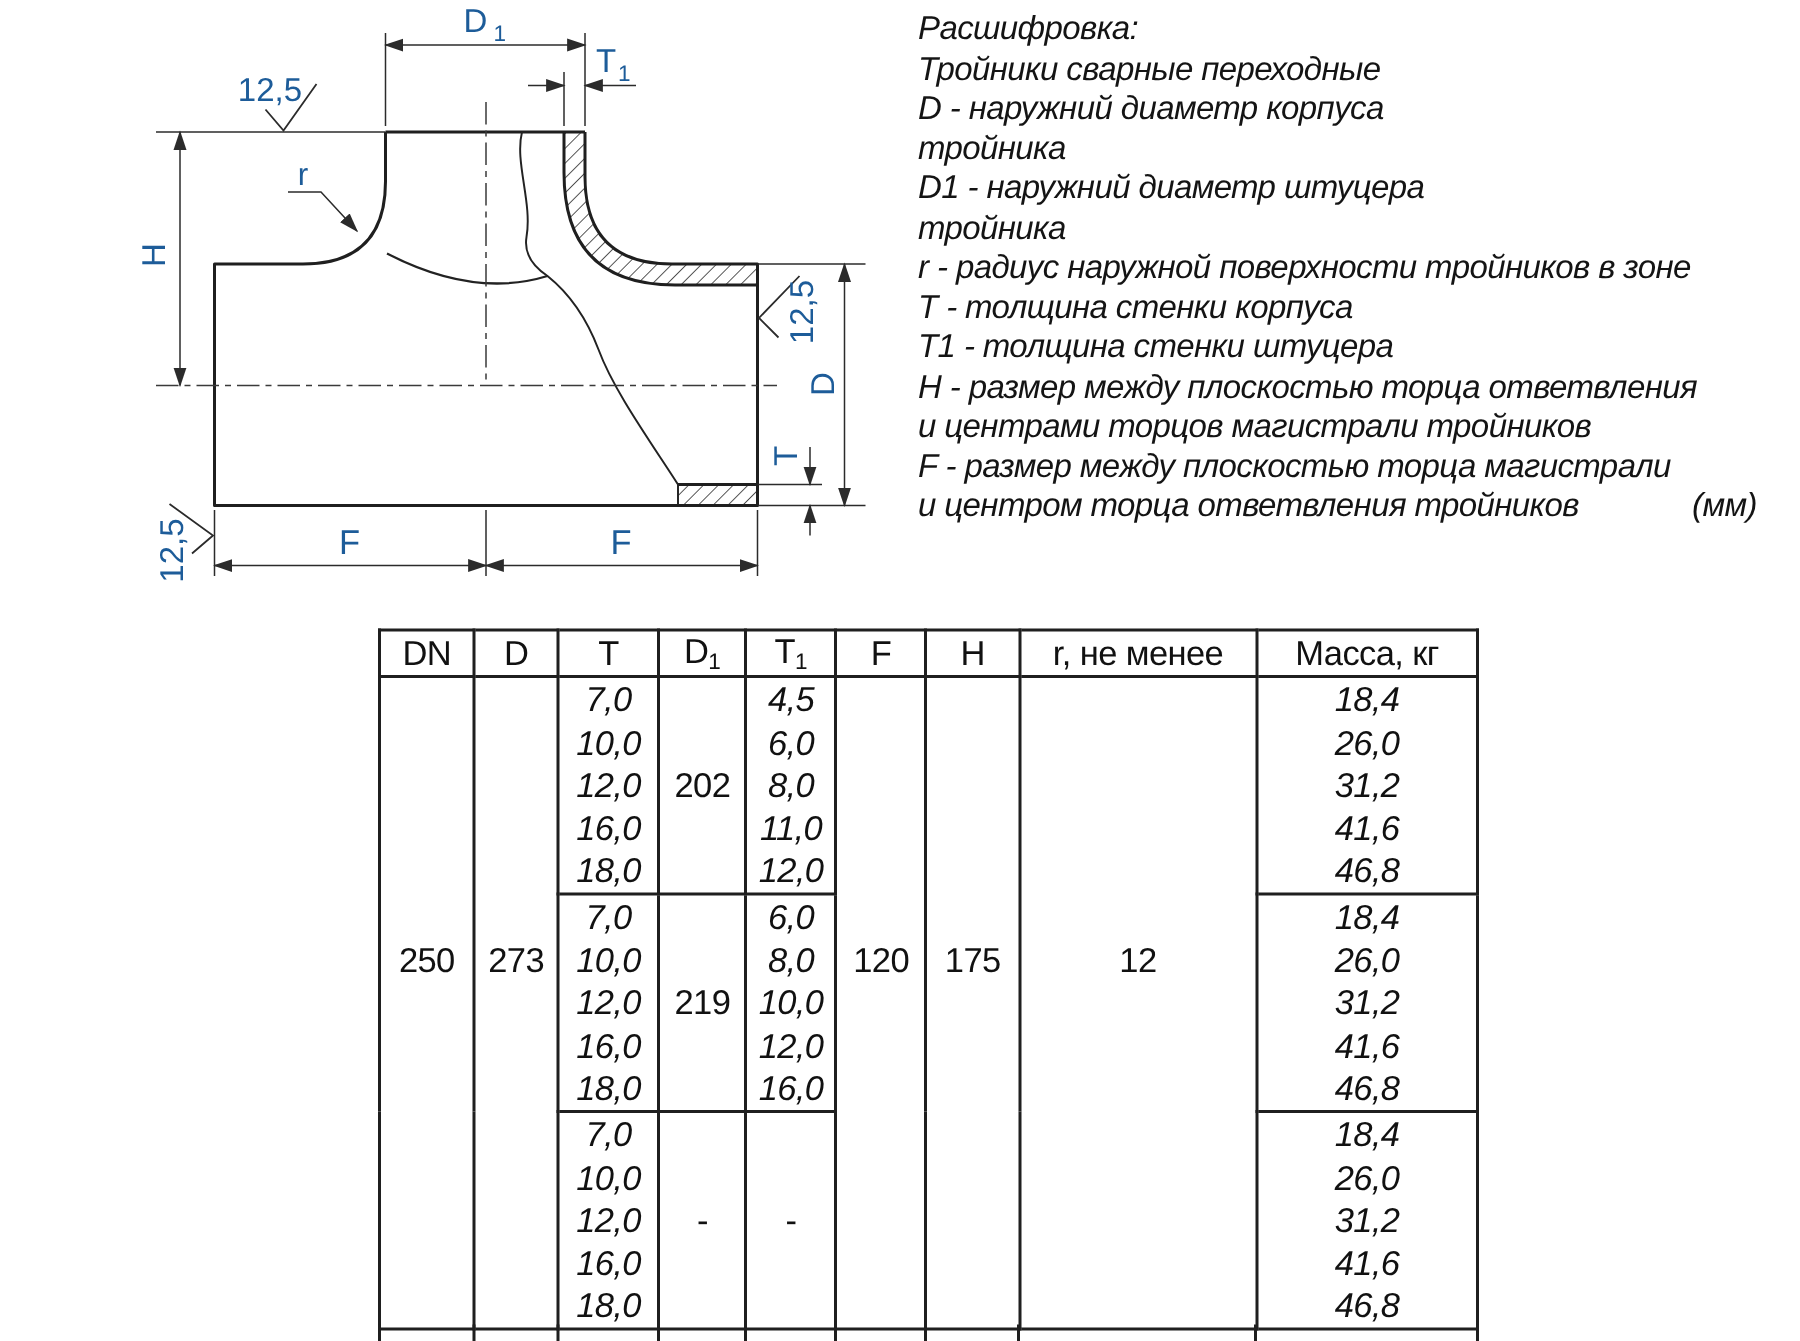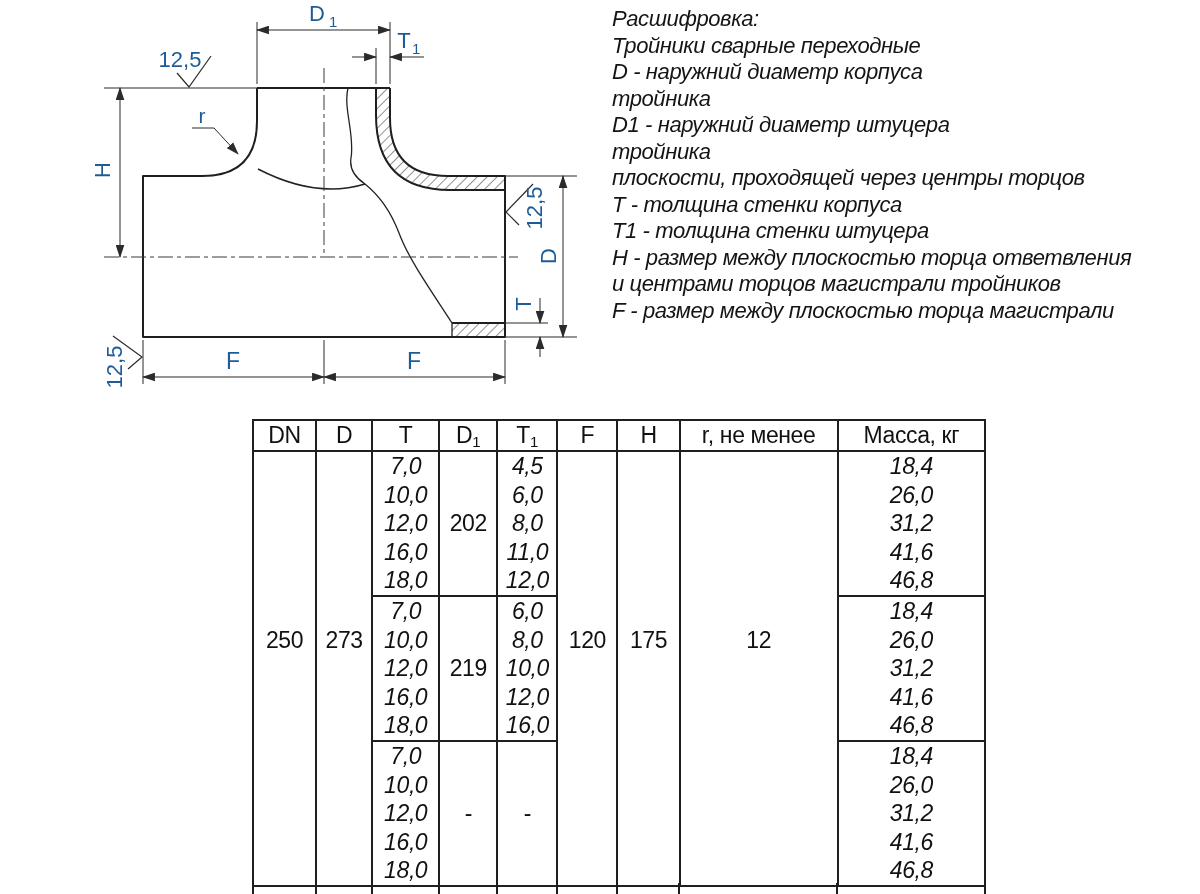--- a/index.html
+++ b/index.html
@@ -113,26 +113,30 @@
     </g>
   </svg>
 
   <div class="legend">
     <div class="line">Расшифровка:</div>
     <div class="line">Тройники сварные переходные</div>
     <div class="line">D - наружний диаметр корпуса</div>
     <div class="line">тройника</div>
     <div class="line">D1 - наружний диаметр штуцера</div>
     <div class="line">тройника</div>
-    <div class="line">плоскости, проходящей через центры торцов</div>
+    <div class="line">r - радиус наружной поверхности тройников в зоне</div>
     <div class="line">T - толщина стенки корпуса</div>
     <div class="line">T1 - толщина стенки штуцера</div>
     <div class="line">H - размер между плоскостью торца ответвления</div>
     <div class="line">и центрами торцов магистрали тройников</div>
     <div class="line">F - размер между плоскостью торца магистрали</div>
+    <div class="line">
+      <span>и центром торца ответвления тройников</span>
+      <span class="unit-note">(мм)</span>
+    </div>
   </div>
 
   <table class="spec-table">
     <colgroup>
       <col style="width:63px">
         <col style="width:56px">
         <col style="width:67px">
       <col style="width:58px">
         <col style="width:60px">
         <col style="width:60px">

